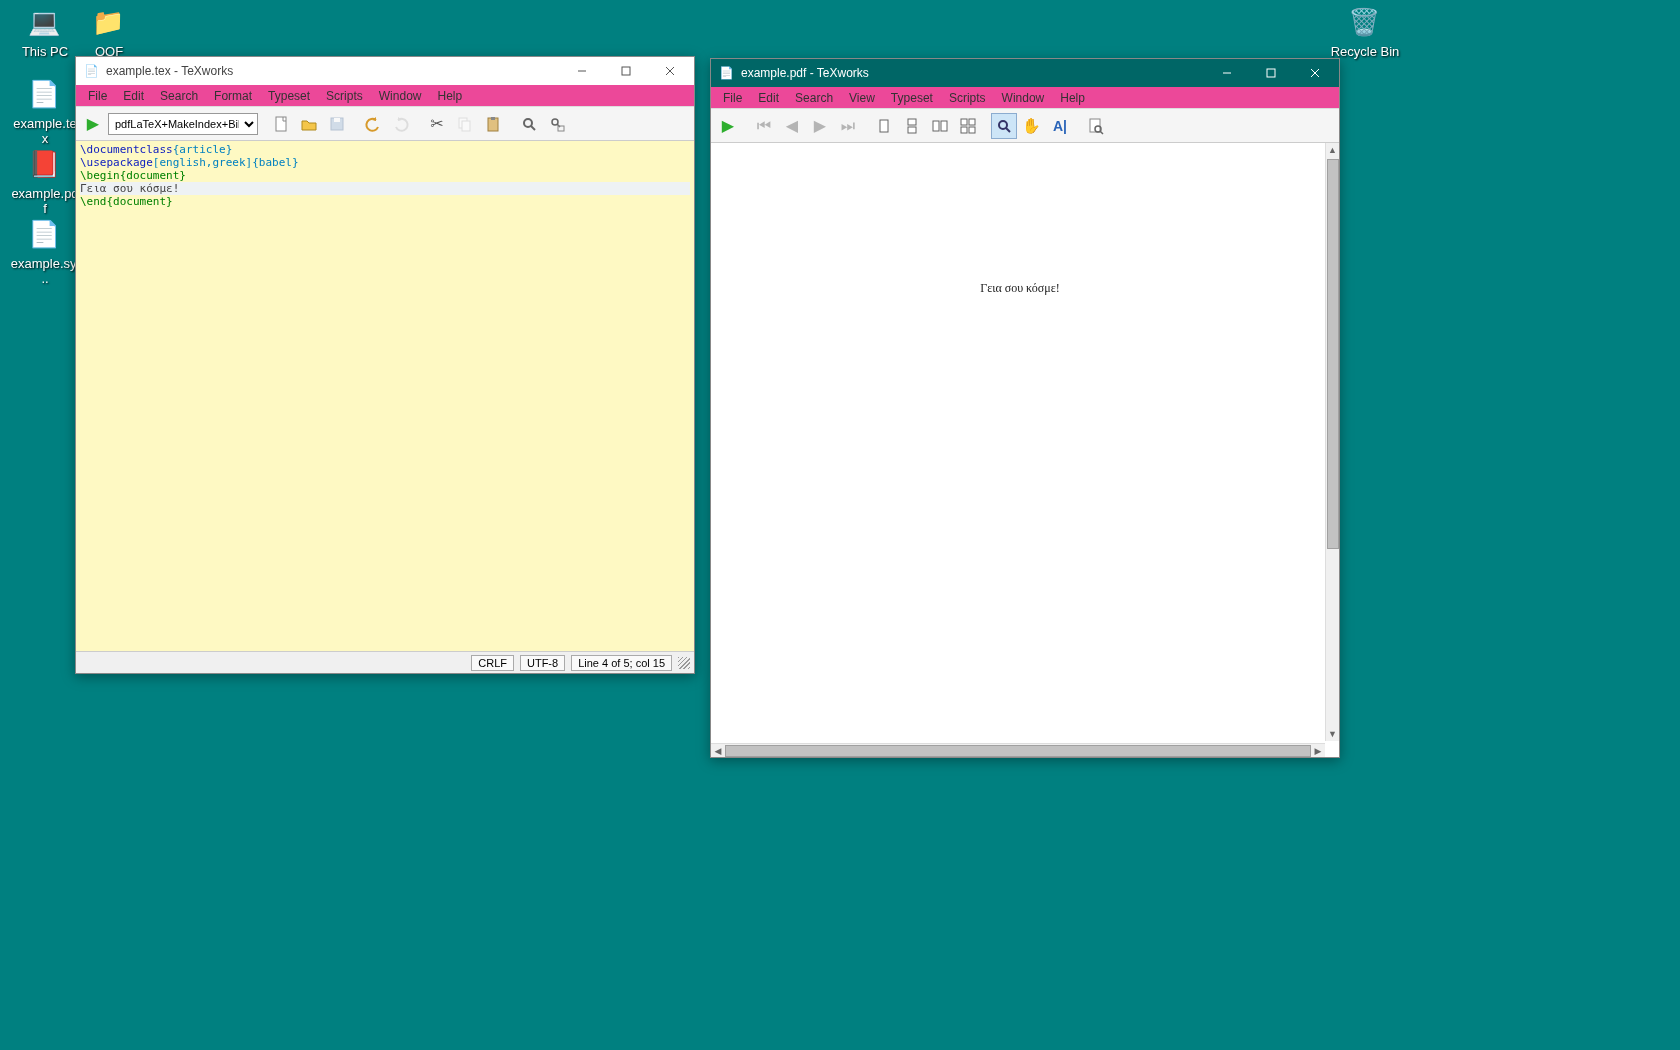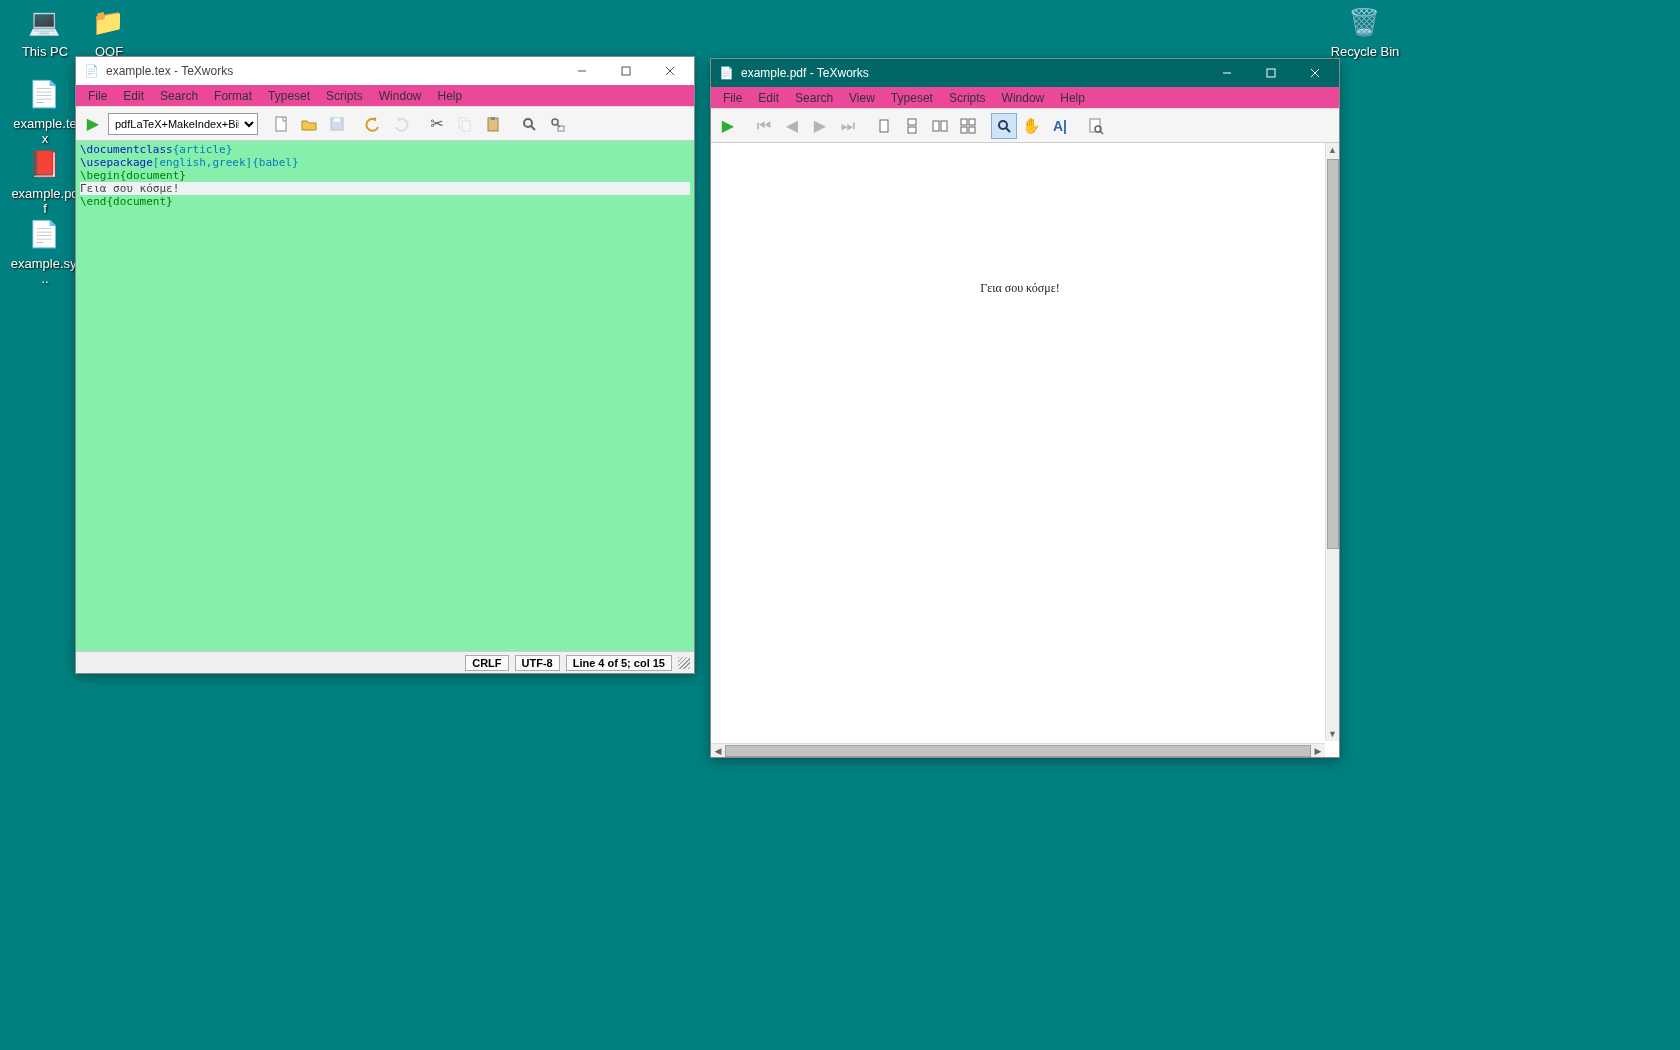--- a/index.html
+++ b/index.html
@@ -100,21 +100,21 @@
     border: 1px solid #999;
     background: #fff;
     padding: 0 2px;
     width: 150px;
   }
   .play-icon { color: #2eae2e; font-size: 16px; }
 
   
   .editor-body {
     flex: 1;
-    background: #86efac;
+    background: #fef9c3;
     font-family: "Consolas", monospace;
     font-size: 11px;
     padding: 2px 4px;
     overflow: auto;
     white-space: pre;
   }
   .tok-cmd { color: #1020c0; }
   .tok-arg { color: #0080c0; }
   .tok-env { color: #008000; }
   .tok-text { color: #444; }
@@ -129,21 +129,20 @@
     align-items: center;
     justify-content: flex-end;
     gap: 6px;
     padding: 0 4px;
     font-size: 11px;
   }
   .statusbar .cell {
     border: 1px solid #aaa;
     background: #fafafa;
     padding: 1px 6px;
-    font-weight: bold;
   }
   .grip {
     width: 12px; height: 12px;
     background: repeating-linear-gradient(135deg, #999 0 1px, transparent 1px 3px);
   }
 
   
   .pdf-area {
     flex: 1;
     background: #fff;

